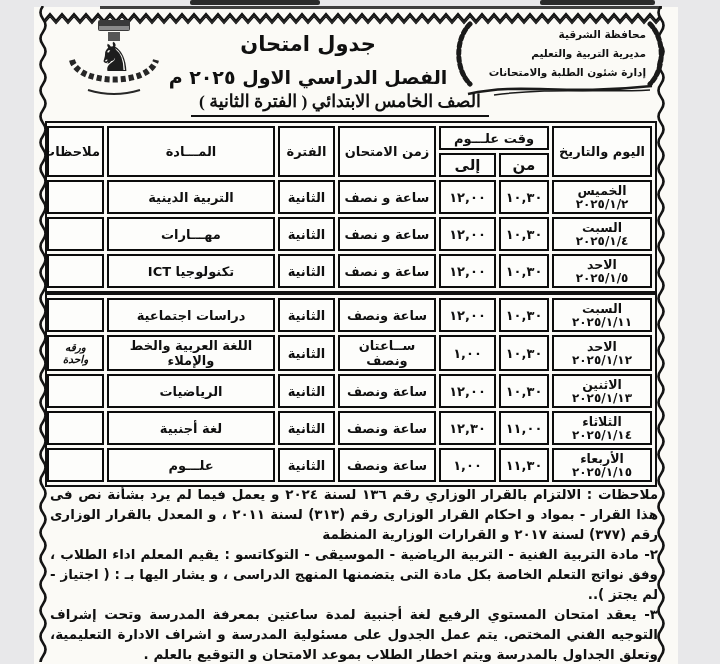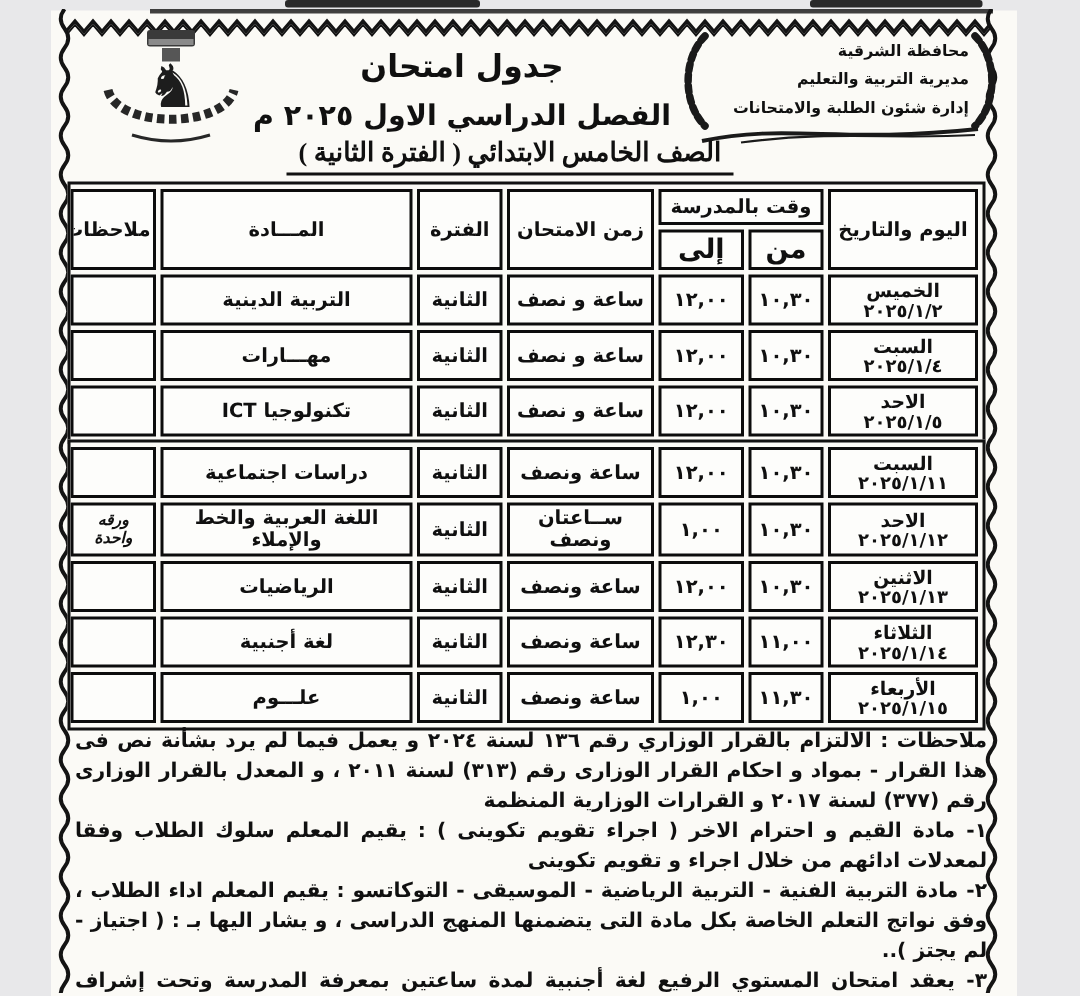--- a/index.html
+++ b/index.html
@@ -39,21 +39,21 @@
   .tframe{position:absolute;left:45px;width:612px;border:2.5px solid #111;background:#fbfaf6;box-sizing:border-box;}
   .tframe1{top:121px;}
   .tframe2{top:293px;}
   table.sched{width:100%;border-collapse:separate;border-spacing:3px;direction:rtl;table-layout:fixed;}
   table.sched th,table.sched td{
     border:2px solid #0c0c0c;background:#fdfdfb;text-align:center;vertical-align:middle;
     font-weight:bold;padding:1px 2px;overflow:hidden;
   }
   thead th{font-size:13px;}
   .hrow1 th{height:18px;}
-  .hrow2 th{height:16px;font-size:18px;}
+  .hrow2 th{height:16px;font-size:15px;}
   tbody td{height:28px;font-size:13px;}
   .c-day{width:100px;}.c-from{width:50px;}.c-to{width:57px;}.c-dur{width:98px;}
   .c-per{width:57px;}.c-sub{width:168px;}.c-note{width:57px;}
   .dayname{font-size:12.5px;line-height:14px;}
   .datenum{font-size:12px;line-height:13px;}
   td.notecell{font-size:10.5px;font-style:italic;}
 
   
   .footnotes{position:absolute;left:50px;top:484px;width:608px;font-size:13.5px;line-height:20px;text-align:justify;}
   .footnotes p{margin:0;}
@@ -121,21 +121,21 @@
           <col class="c-from">
           <col class="c-to">
           <col class="c-dur">
           <col class="c-per">
           <col class="c-sub">
           <col class="c-note">
       </colgroup>
       <thead>
         <tr class="hrow1">
           <th rowspan="2">اليوم والتاريخ</th>
-          <th colspan="2">وقت بالمدرسة</th>
+          <th colspan="2">وقت علـــوم</th>
           <th rowspan="2">زمن الامتحان</th>
           <th rowspan="2">الفترة</th>
           <th rowspan="2">المـــادة</th>
           <th rowspan="2">ملاحظات</th>
         </tr>
         <tr class="hrow2">
           <th>من</th>
           <th>إلى</th>
         </tr>
       </thead>
@@ -251,17 +251,16 @@
           <td>الثانية</td>
           <td>علـــوم</td>
           <td class="notecell"></td>
         </tr>
       </tbody>
     </table>
   </div>
 
   <div class="footnotes">
     <p>ملاحظات : الالتزام بالقرار الوزاري رقم ١٣٦ لسنة ٢٠٢٤ و يعمل فيما لم يرد بشأنة نص فى هذا القرار - بمواد و احكام القرار الوزارى رقم (٣١٣) لسنة ٢٠١١ ، و المعدل بالقرار الوزارى رقم (٣٧٧) لسنة ٢٠١٧ و القرارات الوزارية المنظمة</p>
-    <p>١- مادة القيم و احترام الاخر ( اجراء تقويم تكوينى ) : يقيم المعلم سلوك الطلاب وفقا لمعدلات ادائهم من خلال اجراء و تقويم تكوينى</p>
     <p>٢- مادة التربية الفنية - التربية الرياضية - الموسيقى - التوكاتسو : يقيم المعلم اداء الطلاب ، وفق نواتج التعلم الخاصة بكل مادة التى يتضمنها المنهج الدراسى ، و يشار اليها بـ : ( اجتياز - لم يجتز )..</p>
     <p>٣- يعقد امتحان المستوي الرفيع لغة أجنبية لمدة ساعتين بمعرفة المدرسة وتحت إشراف التوجيه الفني المختص. يتم عمل الجدول على مسئولية المدرسة و اشراف الادارة التعليمية، وتعلق الجداول بالمدرسة ويتم اخطار الطلاب بموعد الامتحان و التوقيع بالعلم .</p>
   </div>
 </div>
 
 </body></html>

